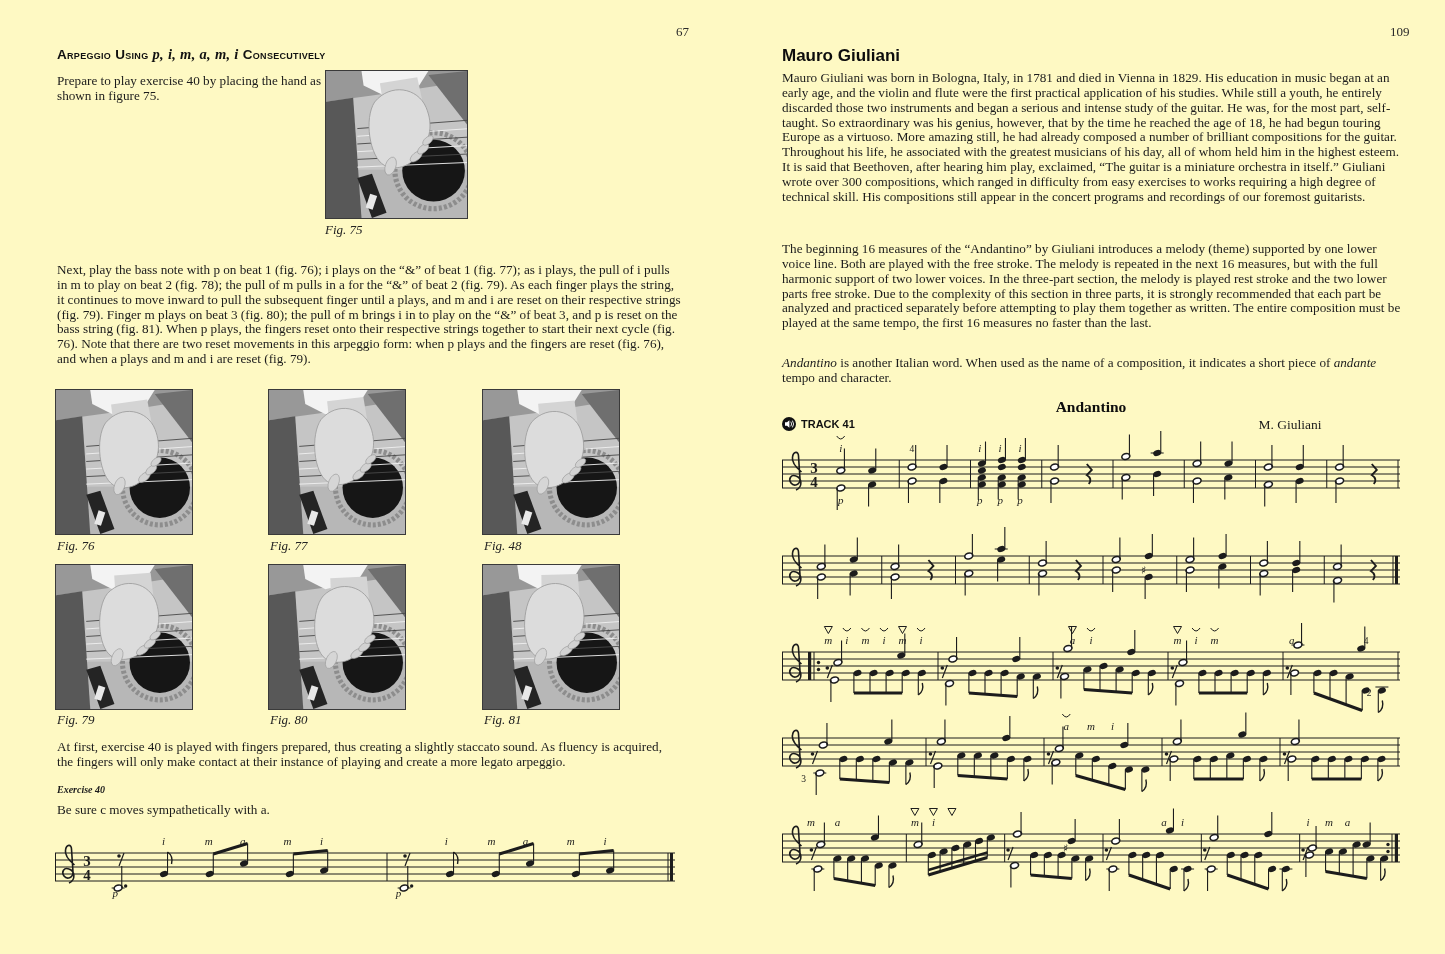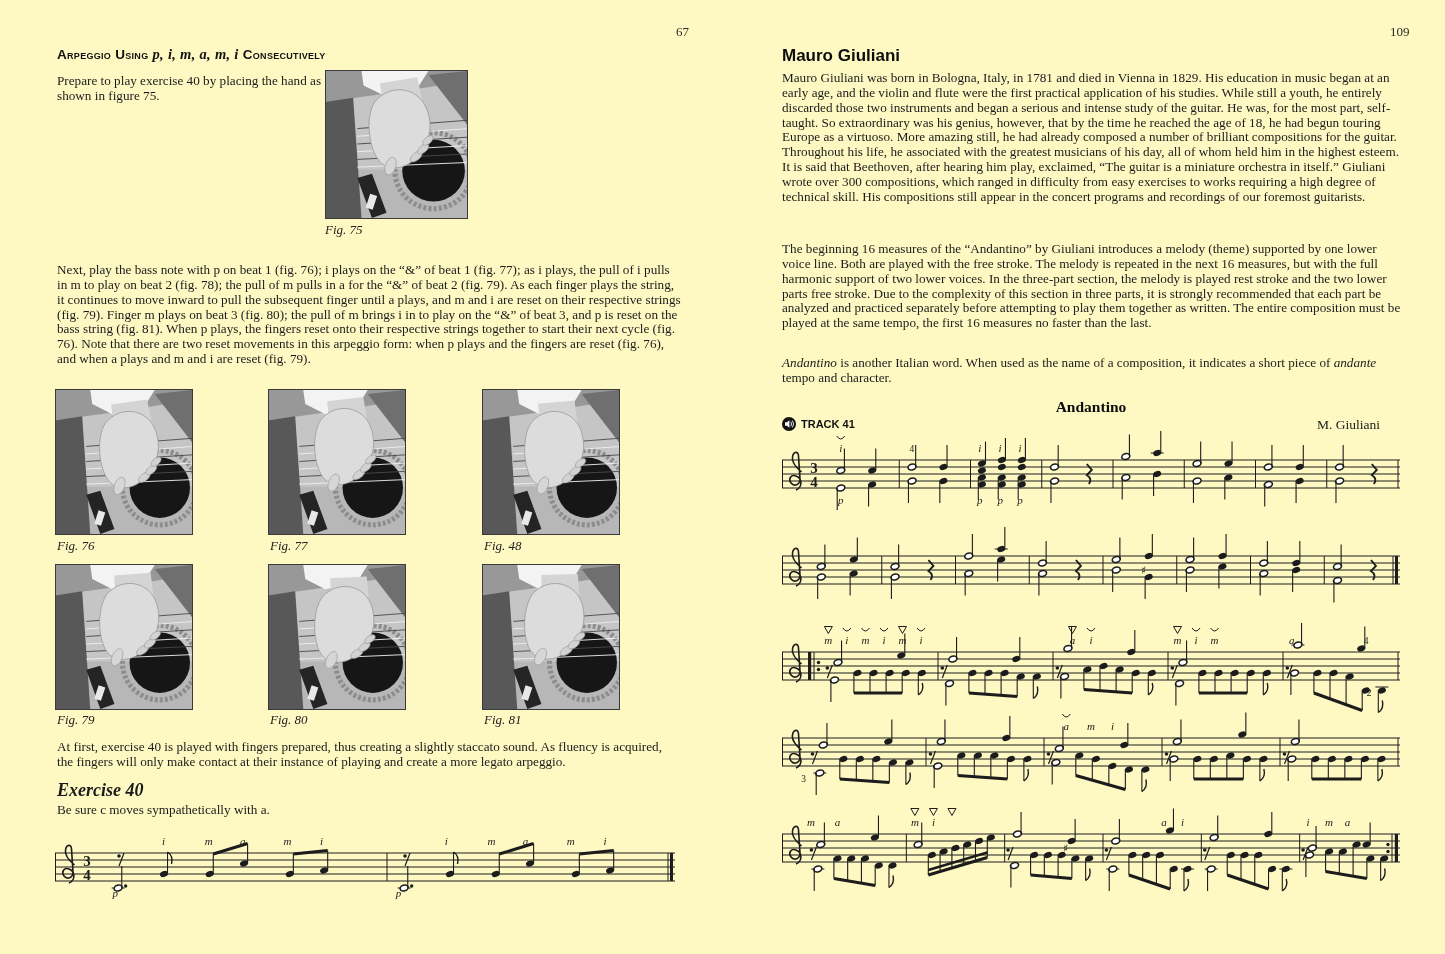--- a/index.html
+++ b/index.html
@@ -8,22 +8,22 @@
   .abs{position:absolute;}
   .serif{font-family:"Liberation Serif",serif;font-size:13.2px;line-height:14.85px;color:#1b1b1b;text-align:left;}
   .pageno{font-family:"Liberation Serif",serif;font-size:13px;color:#2a2a2a;}
   .lhead{font-family:"Liberation Sans",sans-serif;font-weight:700;font-size:13.5px;
          letter-spacing:0.3px;color:#111;}
   .lhead .sc{font-variant:small-caps;font-stretch:condensed;}
   .lhead .mus{font-family:"Liberation Serif",serif;font-style:italic;font-weight:600;font-size:14.5px;text-transform:none;}
   .figlabel{font-style:italic;font-size:13px;color:#222;}
   .btitle{font-family:"Liberation Sans",sans-serif;font-weight:700;font-size:17px;color:#0d0d0d;}
   .ptitle{font-weight:700;font-size:15.5px;color:#0d0d0d;text-align:center;}
-  .composer{font-size:13.5px;text-align:right;color:#1b1b1b;}
-  .exhead{font-weight:700;font-style:italic;font-size:18px;}
+  .composer{font-size:13.5px;text-align:center;color:#1b1b1b;}
+  .exhead{font-weight:700;font-style:italic;font-size:10px;}
   .track{font-family:"Liberation Sans",sans-serif;font-weight:700;font-size:11px;color:#111;
          display:flex;align-items:center;gap:5px;}
   .photo{position:absolute;border:1px solid #3a3a3a;overflow:hidden;background:#c5c5c5;}
   .photo svg{display:block;}
   svg.music{position:absolute;overflow:visible;}
   svg.music text.ts{font-family:"Liberation Serif",serif;font-weight:700;font-size:15px;text-anchor:middle;fill:#1c1c1c;}
   svg.music text.fing{font-family:"Liberation Serif",serif;font-style:italic;font-size:11px;text-anchor:middle;fill:#1c1c1c;}
   svg.music text.fnum{font-family:"Liberation Serif",serif;font-size:9.5px;text-anchor:middle;fill:#1c1c1c;}
   svg.music text.acc{font-family:"DejaVu Sans",sans-serif;font-size:11px;text-anchor:middle;fill:#1c1c1c;}
 </style>

